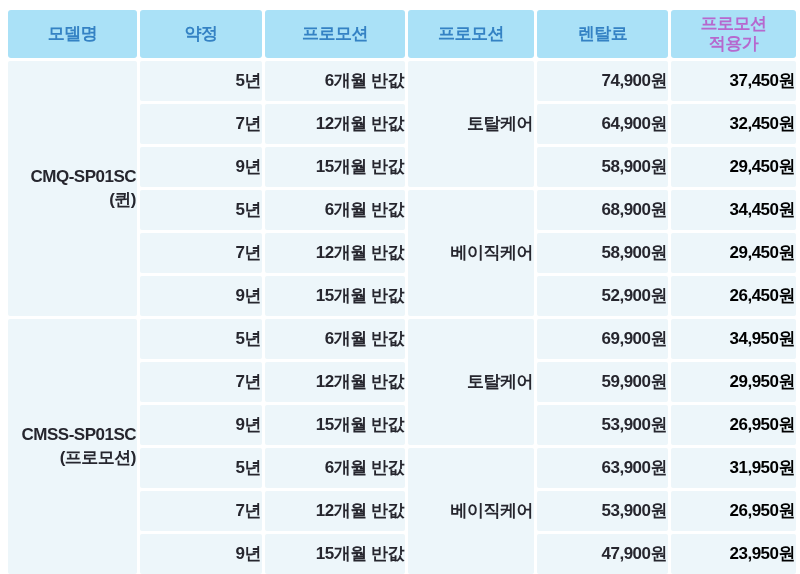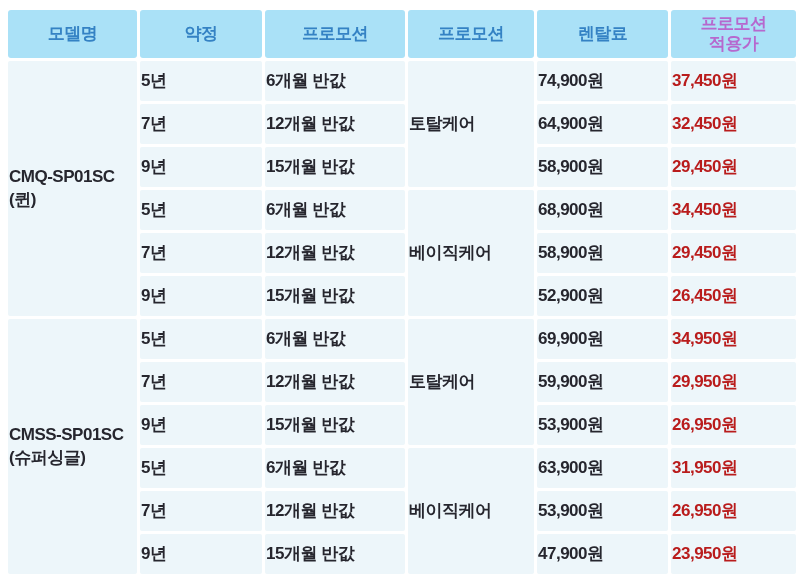--- a/index.html
+++ b/index.html
@@ -17,25 +17,25 @@
     background: #aae1f7; color: #3482c4;
     font-size: 17px; font-weight: 700;
     height: 46px; text-align: center; vertical-align: middle;
     border-radius: 3px; white-space: pre-line; line-height: 1.2;
     letter-spacing: -0.5px;
   }
   th.promo-price-head { color: #b668ce; }
   td {
     background: #edf6fa; color: #26262e;
     font-size: 17px; font-weight: 700;
-    text-align: left; vertical-align: middle;
+    text-align: right; vertical-align: middle;
     border-radius: 2px; white-space: pre-line; line-height: 1.3;
     letter-spacing: -0.5px; height: 38px; margin-top: 10px;
   }
-  td.price { color: #b91c1c; }
+  td.price { color: #000000; }
 </style>
 </head>
 <body>
 
 <div class="page">
   <table class="rental">
     <colgroup>
       <col style="width:129px">
         <col style="width:122px">
         <col style="width:140px">
@@ -92,21 +92,21 @@
       </tr>
       <tr>
         <td>9년</td>
         <td>15개월 반값</td>
         <td>52,900원</td>
         <td class="price">26,450원</td>
       </tr>
 
       <tr>
         <td rowspan="6">CMSS-SP01SC
-(슈퍼싱글)</td>
+(프로모션)</td>
         <td>5년</td>
         <td>6개월 반값</td>
         <td rowspan="3">토탈케어</td>
         <td>69,900원</td>
         <td class="price">34,950원</td>
       </tr>
       <tr>
         <td>7년</td>
         <td>12개월 반값</td>
         <td>59,900원</td>

